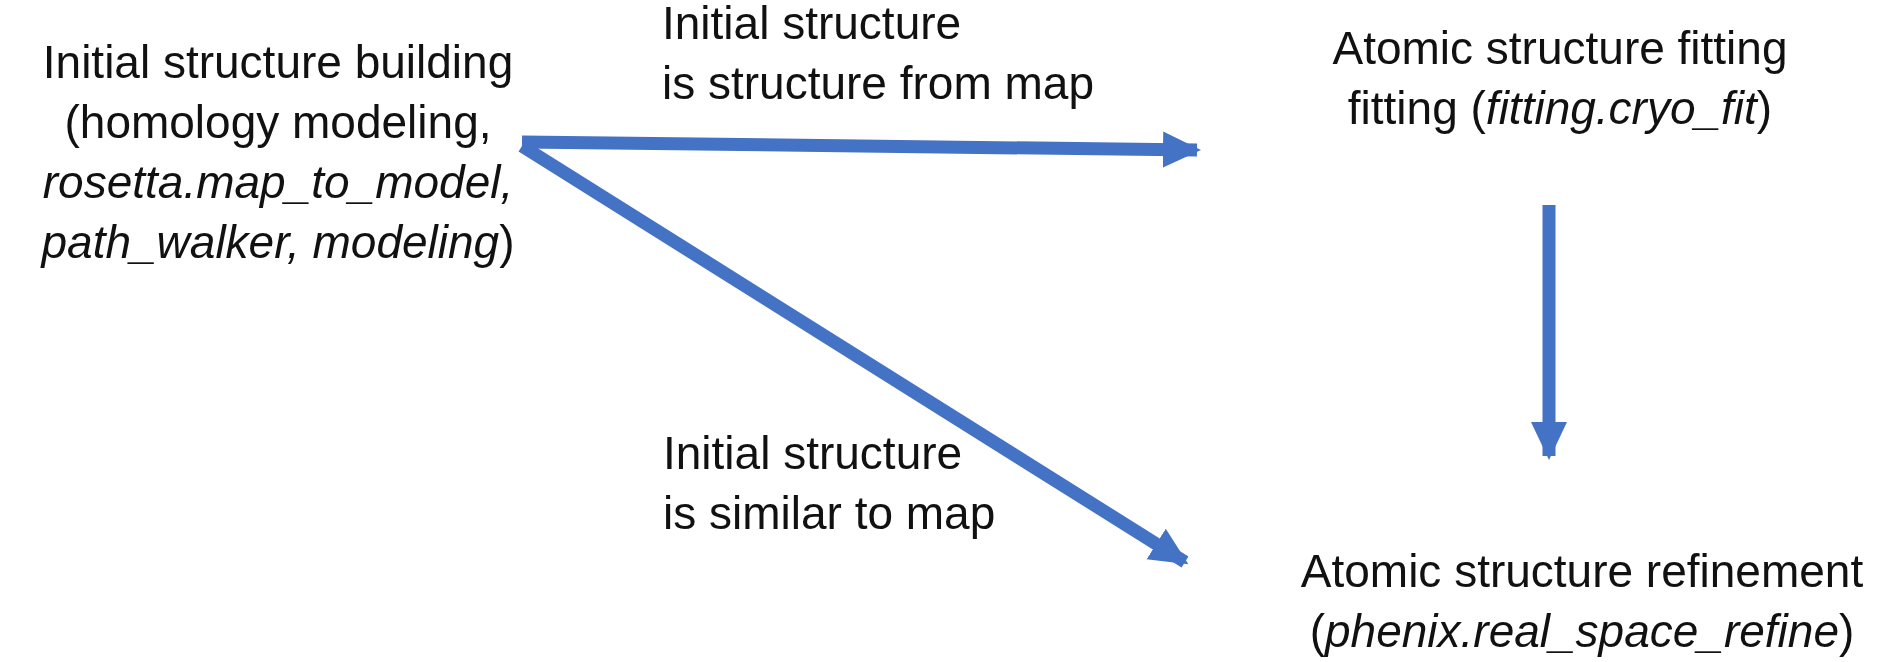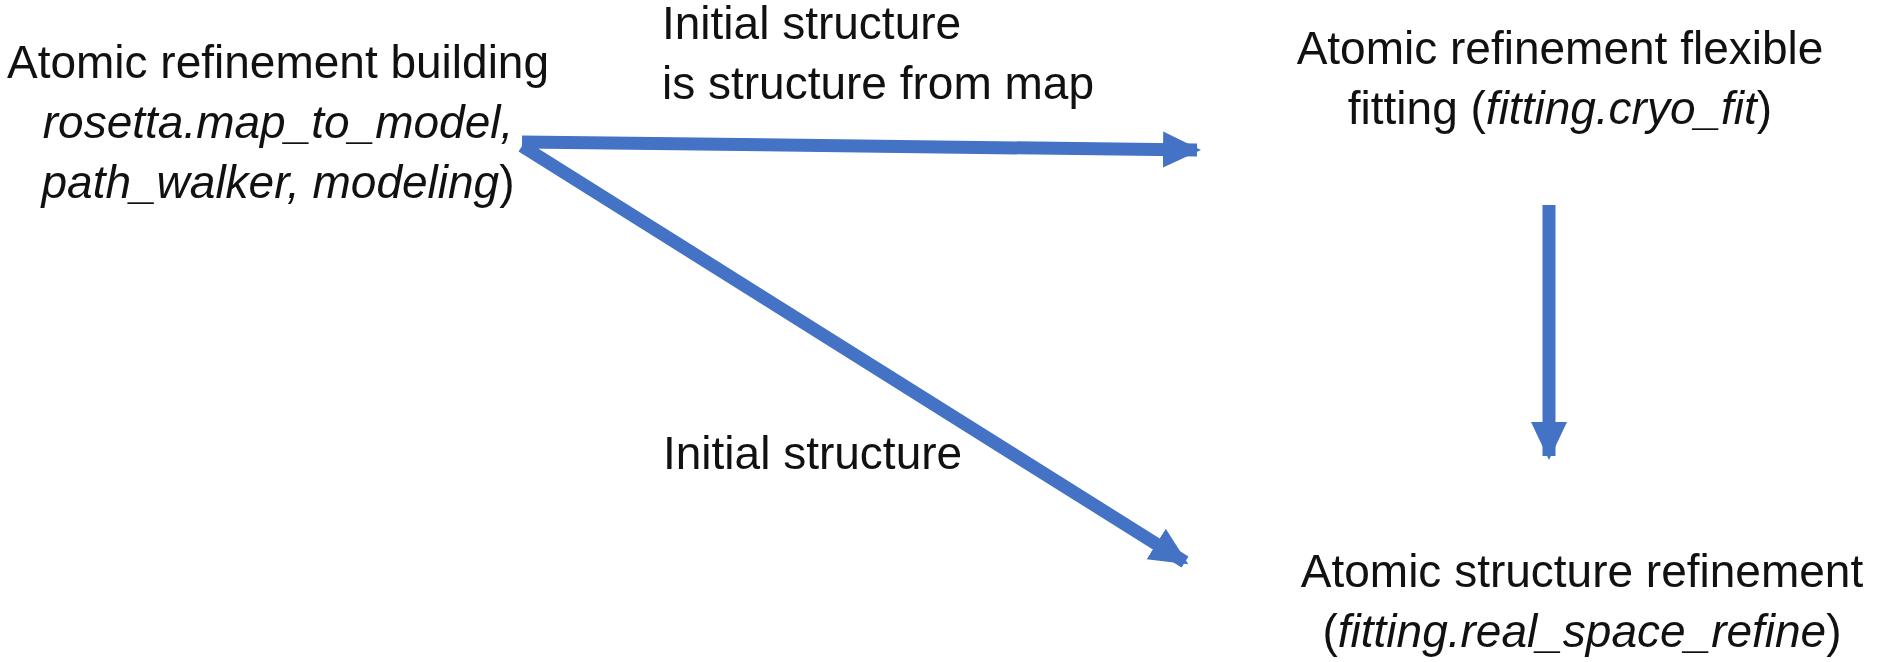--- a/index.html
+++ b/index.html
@@ -41,37 +41,39 @@
       <marker id="ah" viewBox="0 0 40 40" refX="34" refY="20" markerWidth="40" markerHeight="40" markerUnits="userSpaceOnUse" orient="auto">
         <path d="M0,2 L38,20 L0,38 Z" fill="#4472C4"></path>
       </marker>
     </defs>
     <line x1="522" y1="142" x2="1197" y2="150" stroke-width="13" marker-end="url(#ah)" stroke="#4472C4"></line>
     <line x1="522" y1="146" x2="1185" y2="562" stroke-width="13" marker-end="url(#ah)" stroke="#4472C4"></line>
     <line x1="1549" y1="205" x2="1549" y2="456" stroke-width="13" marker-end="url(#ah)" stroke="#4472C4"></line>
   </svg>
 
   <div class="txt center node-building">
-    <div><span>Atomic refinement building</span></div>
+    <div><span>Initial structure building</span></div>
+    <div><span>(homology modeling,</span></div>
     <div><span class="it">rosetta.map_to_model,</span></div>
     <div><span class="it">path_walker, modeling</span><span>)</span></div>
   </div>
 
   <div class="txt label-different">
     <div><span>Initial structure</span></div>
     <div><span>is structure from map</span></div>
   </div>
 
   <div class="txt center node-fitting">
-    <div><span>Atomic refinement flexible</span></div>
+    <div><span>Atomic structure fitting</span></div>
     <div><span>fitting (</span><span class="it">fitting.cryo_fit</span><span>)</span></div>
   </div>
 
   <div class="txt label-similar">
     <div><span>Initial structure</span></div>
+    <div><span>is similar to map</span></div>
   </div>
 
   <div class="txt center node-refinement">
     <div><span>Atomic structure refinement</span></div>
-    <div><span>(</span><span class="it">fitting.real_space_refine</span><span>)</span></div>
+    <div><span>(</span><span class="it">phenix.real_space_refine</span><span>)</span></div>
   </div>
 
 </div>
 
 </body></html>

